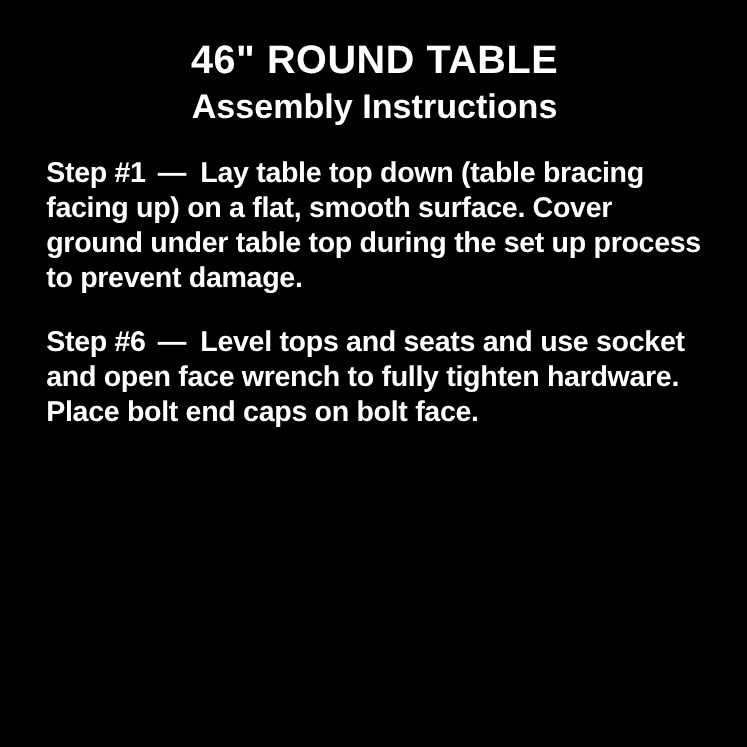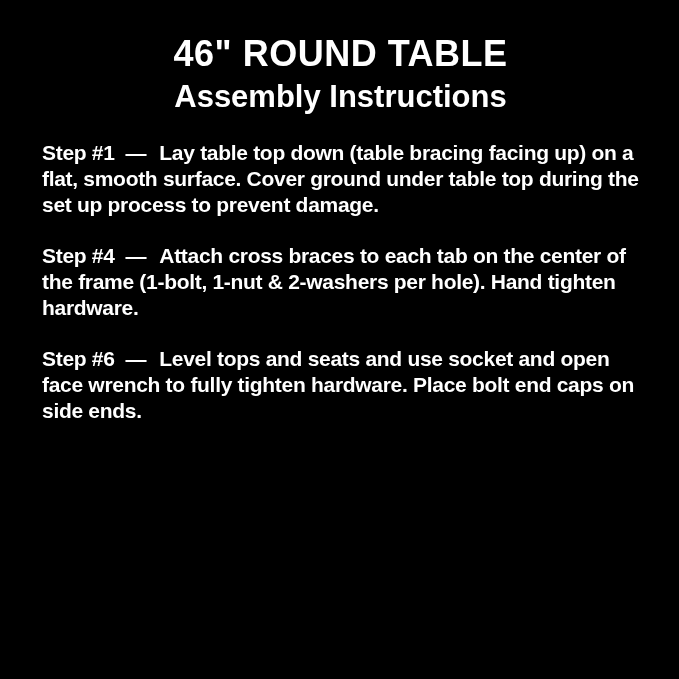--- a/index.html
+++ b/index.html
@@ -28,21 +28,21 @@
     line-height: 1.1;
     letter-spacing: 0.5px;
     margin: 0 0 6px 0;
   }
   .subtitle {
     font-size: 31px;
     line-height: 1.1;
     margin: 0;
   }
   .steps {
-    font-size: 21px;
+    font-size: 26px;
     line-height: 1.24;
     letter-spacing: -0.3px;
   }
   .step {
     margin: 0 0 25px 0;
   }
   .step-label {
     display: inline;
   }
   .step-sep {
@@ -62,23 +62,20 @@
     <h2 class="subtitle">Assembly Instructions</h2>
   </div>
 
   <div class="steps">
     <p class="step">
       <span class="step-label">Step #1</span><span class="step-sep">—</span><span class="step-text">Lay table top down (table bracing facing up) on a flat, smooth surface. Cover ground under table top during the set up process to prevent damage.</span>
     </p>
 
 
 
-    <p class="step">
-      <span class="step-label">Step #4</span><span class="step-sep">—</span><span class="step-text">Attach cross braces to each tab on the center of the frame (1-bolt, 1-nut &amp; 2-washers per hole). Hand tighten hardware.</span>
-    </p>
 
 
     <p class="step">
-      <span class="step-label">Step #6</span><span class="step-sep">—</span><span class="step-text">Level tops and seats and use socket and open face wrench to fully tighten hardware. Place bolt end caps on side ends.</span>
+      <span class="step-label">Step #6</span><span class="step-sep">—</span><span class="step-text">Level tops and seats and use socket and open face wrench to fully tighten hardware. Place bolt end caps on bolt face.</span>
     </p>
   </div>
 
 </div>
 
 </body></html>

